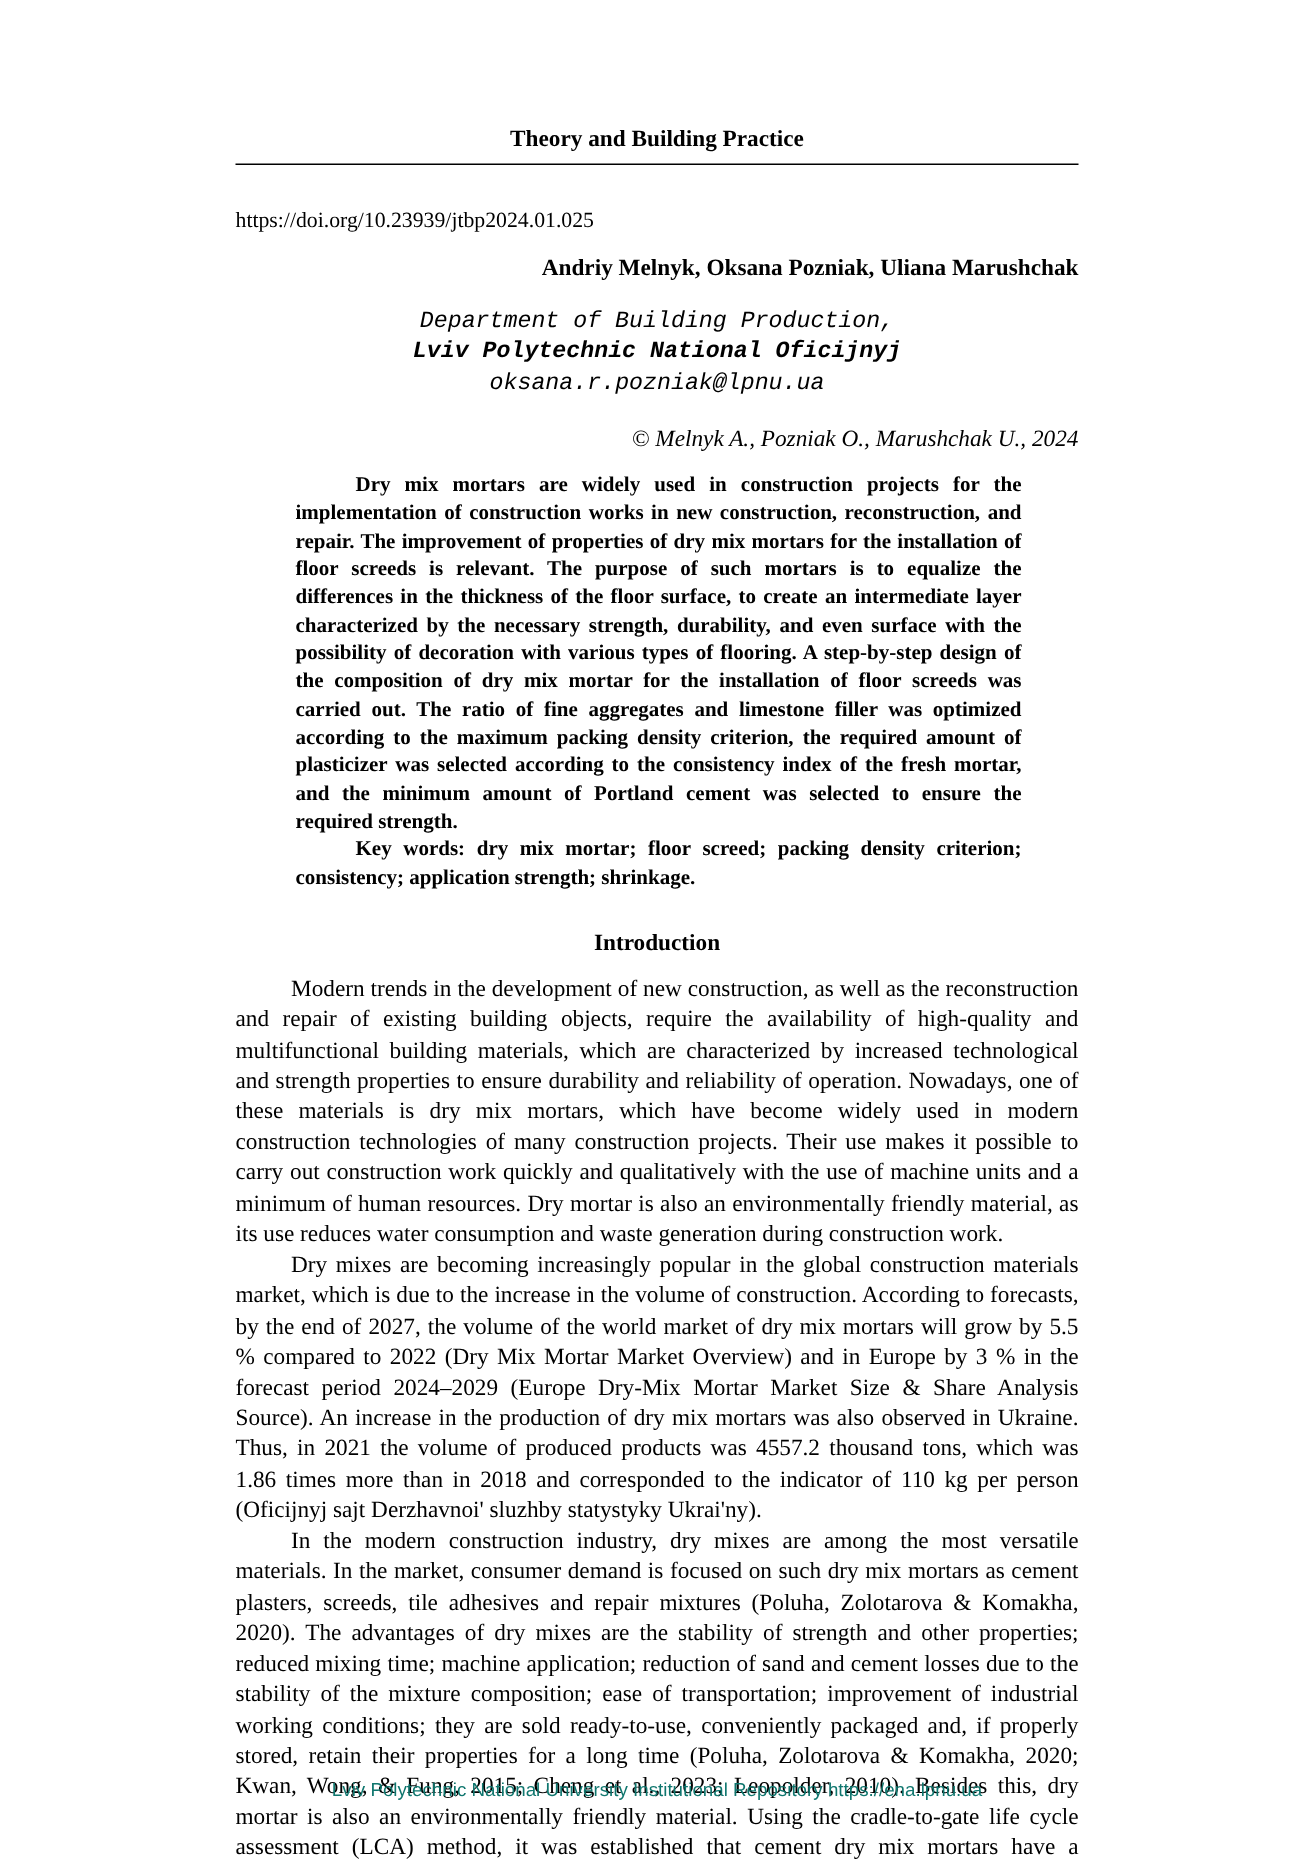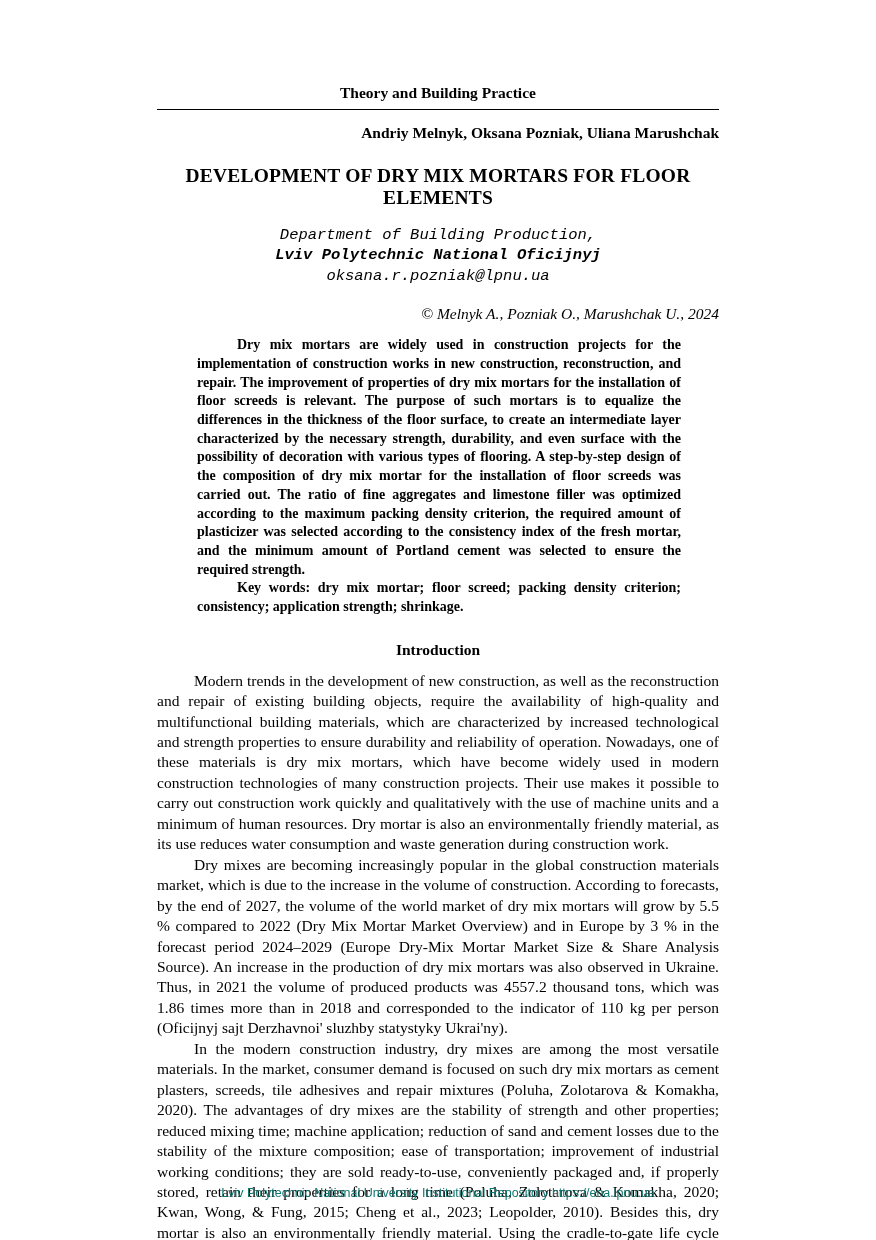--- a/index.html
+++ b/index.html
@@ -99,24 +99,24 @@
   }
 </style>
 </head>
 <body>
 
 <div class="page">
 
   <div class="journal-name">Theory and Building Practice</div>
 
 
+  <div class="doi-line">https://doi.org/10.23939/jtbp2024.01.025</div>
 
   <div class="authors-line">Andriy Melnyk, Oksana Pozniak, Uliana Marushchak</div>
 
-  <div class="paper-title">DEVELOPMENT OF DRY MIX MORTARS FOR FLOOR ELEMENTS</div>
 
   <div class="affiliation-block">
     <div class="affiliation-dept">Department of Building Production,</div>
     <div class="affiliation-univ">Lviv Polytechnic National Oficijnyj</div>
     <div class="affiliation-email">oksana.r.pozniak@lpnu.ua</div>
   </div>
 
   <div class="copyright-line">© Melnyk A., Pozniak O., Marushchak U., 2024</div>
 
   <div class="abstract-block">

